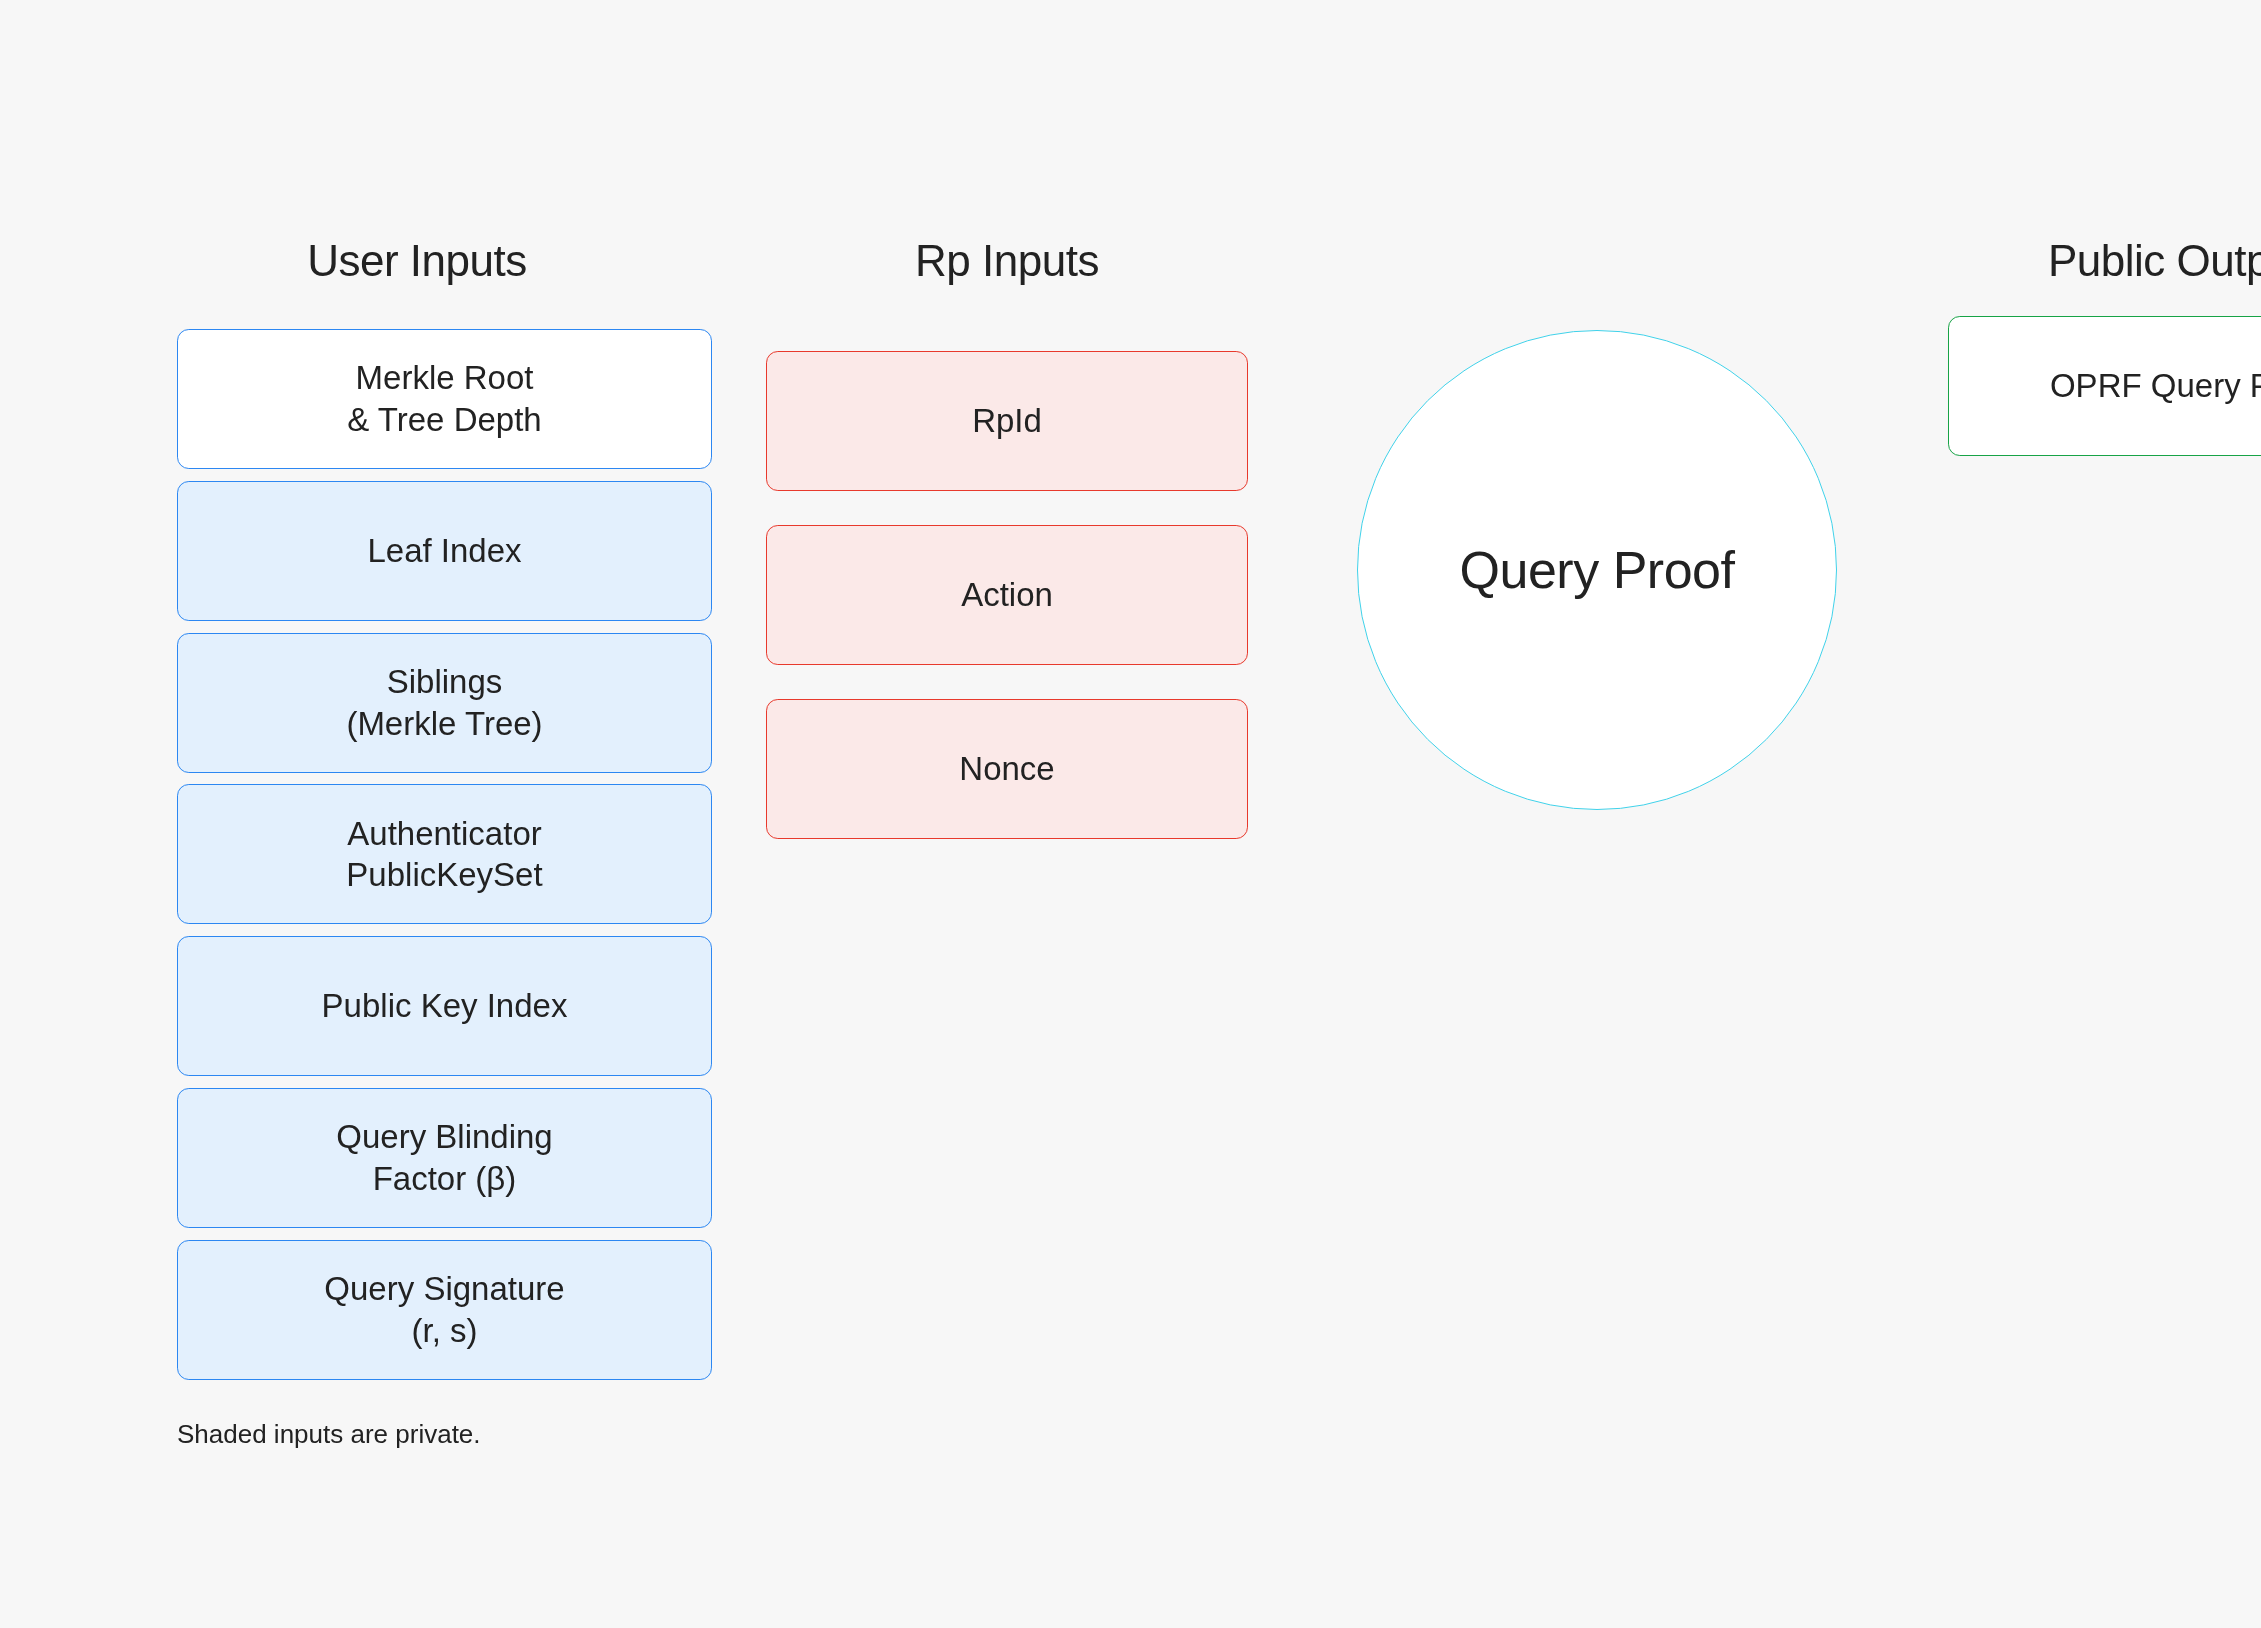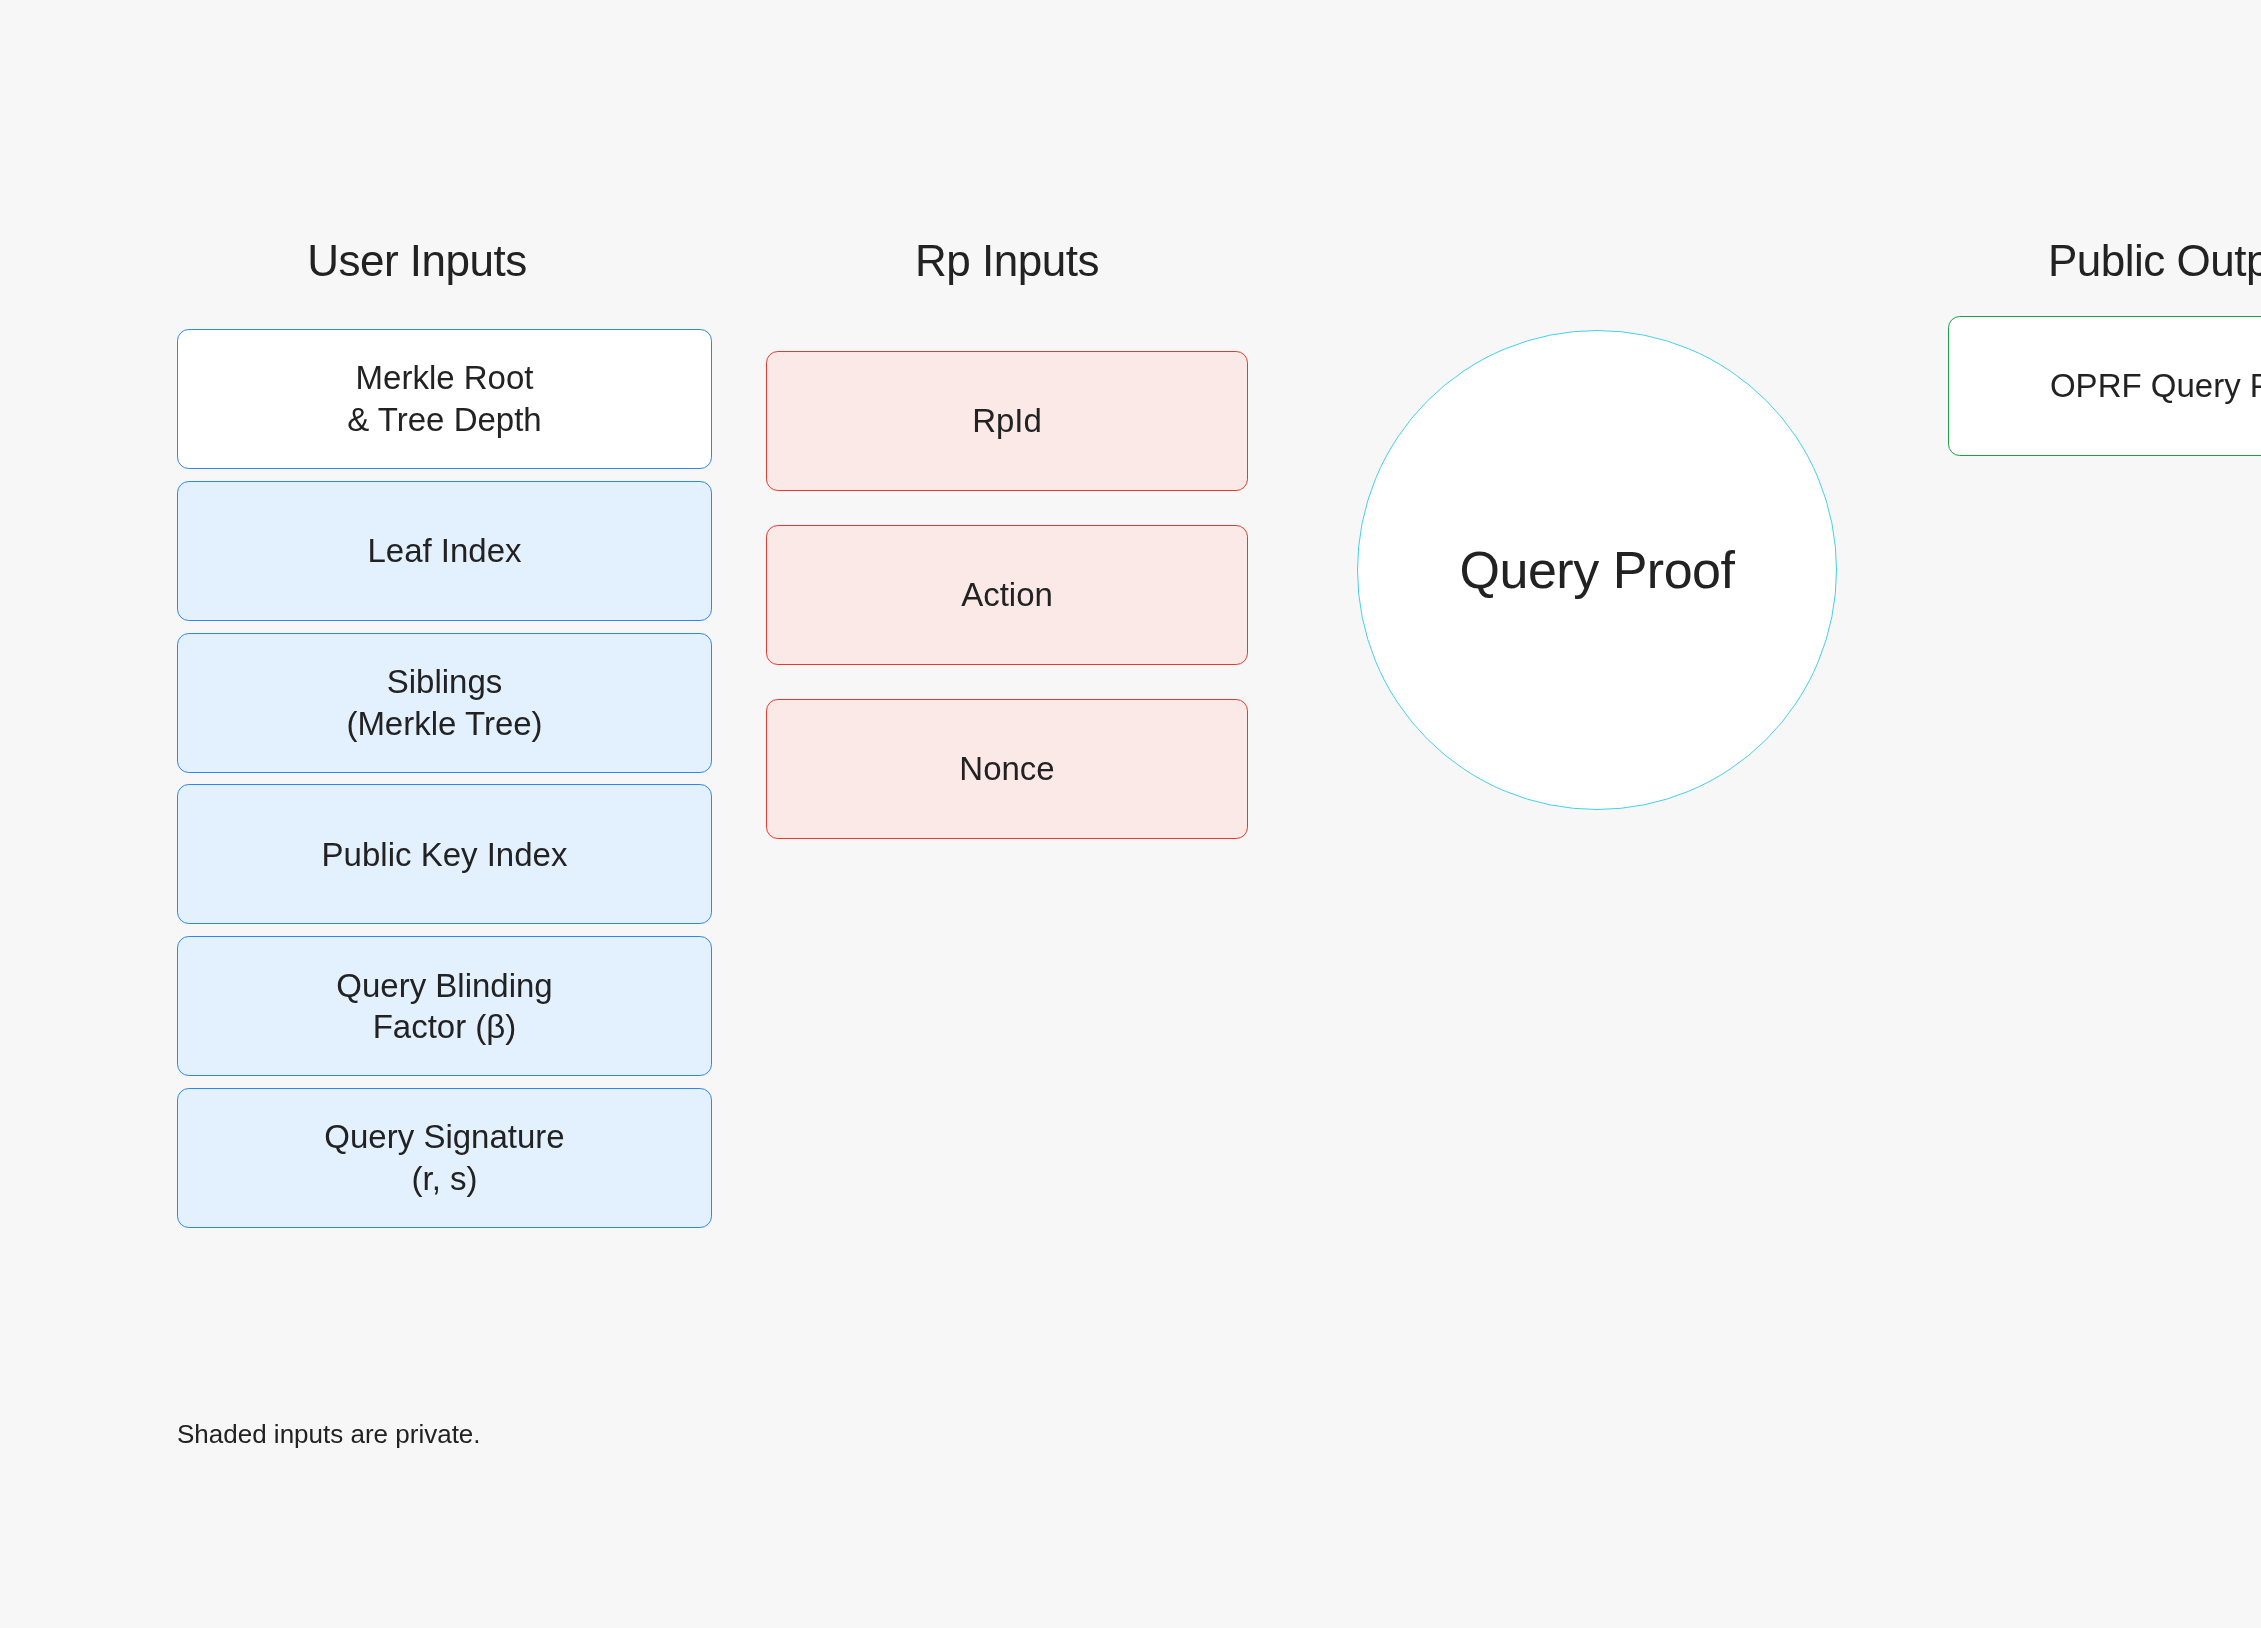--- a/index.html
+++ b/index.html
@@ -96,20 +96,22 @@
 <div class="canvas">
 
   <div class="col-title title-user">User Inputs</div>
 
   <div class="boxes boxes-user">
     <div class="box blue-open">Merkle Root
 &amp; Tree Depth</div>
     <div class="box blue-shaded">Leaf Index</div>
     <div class="box blue-shaded">Siblings
 (Merkle Tree)</div>
+    <div class="box blue-shaded">Authenticator
+PublicKeySet</div>
     <div class="box blue-shaded">Public Key Index</div>
     <div class="box blue-shaded">Query Blinding
 Factor (β)</div>
     <div class="box blue-shaded">Query Signature
 (r, s)</div>
   </div>
 
   <div class="caption caption-user">Shaded inputs are private.</div>
 
   <div class="col-title title-rp">Rp Inputs</div>

